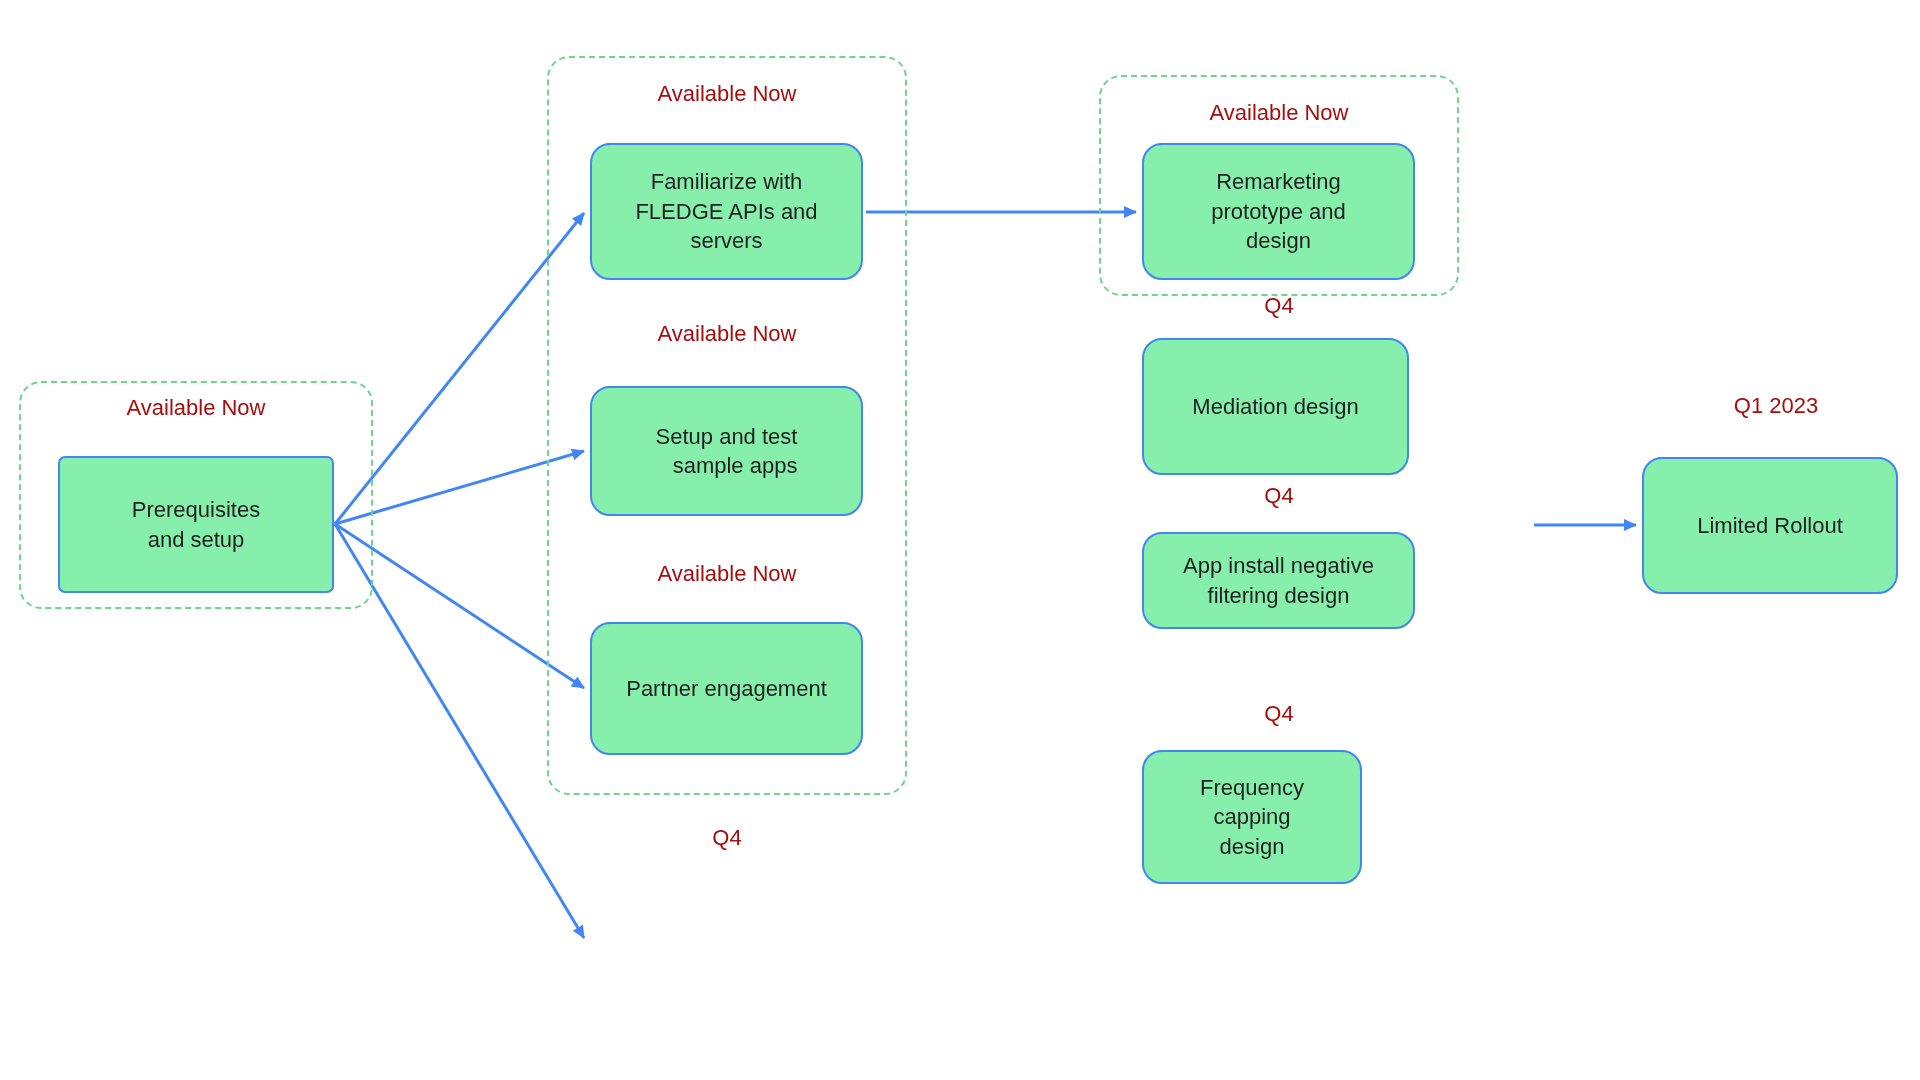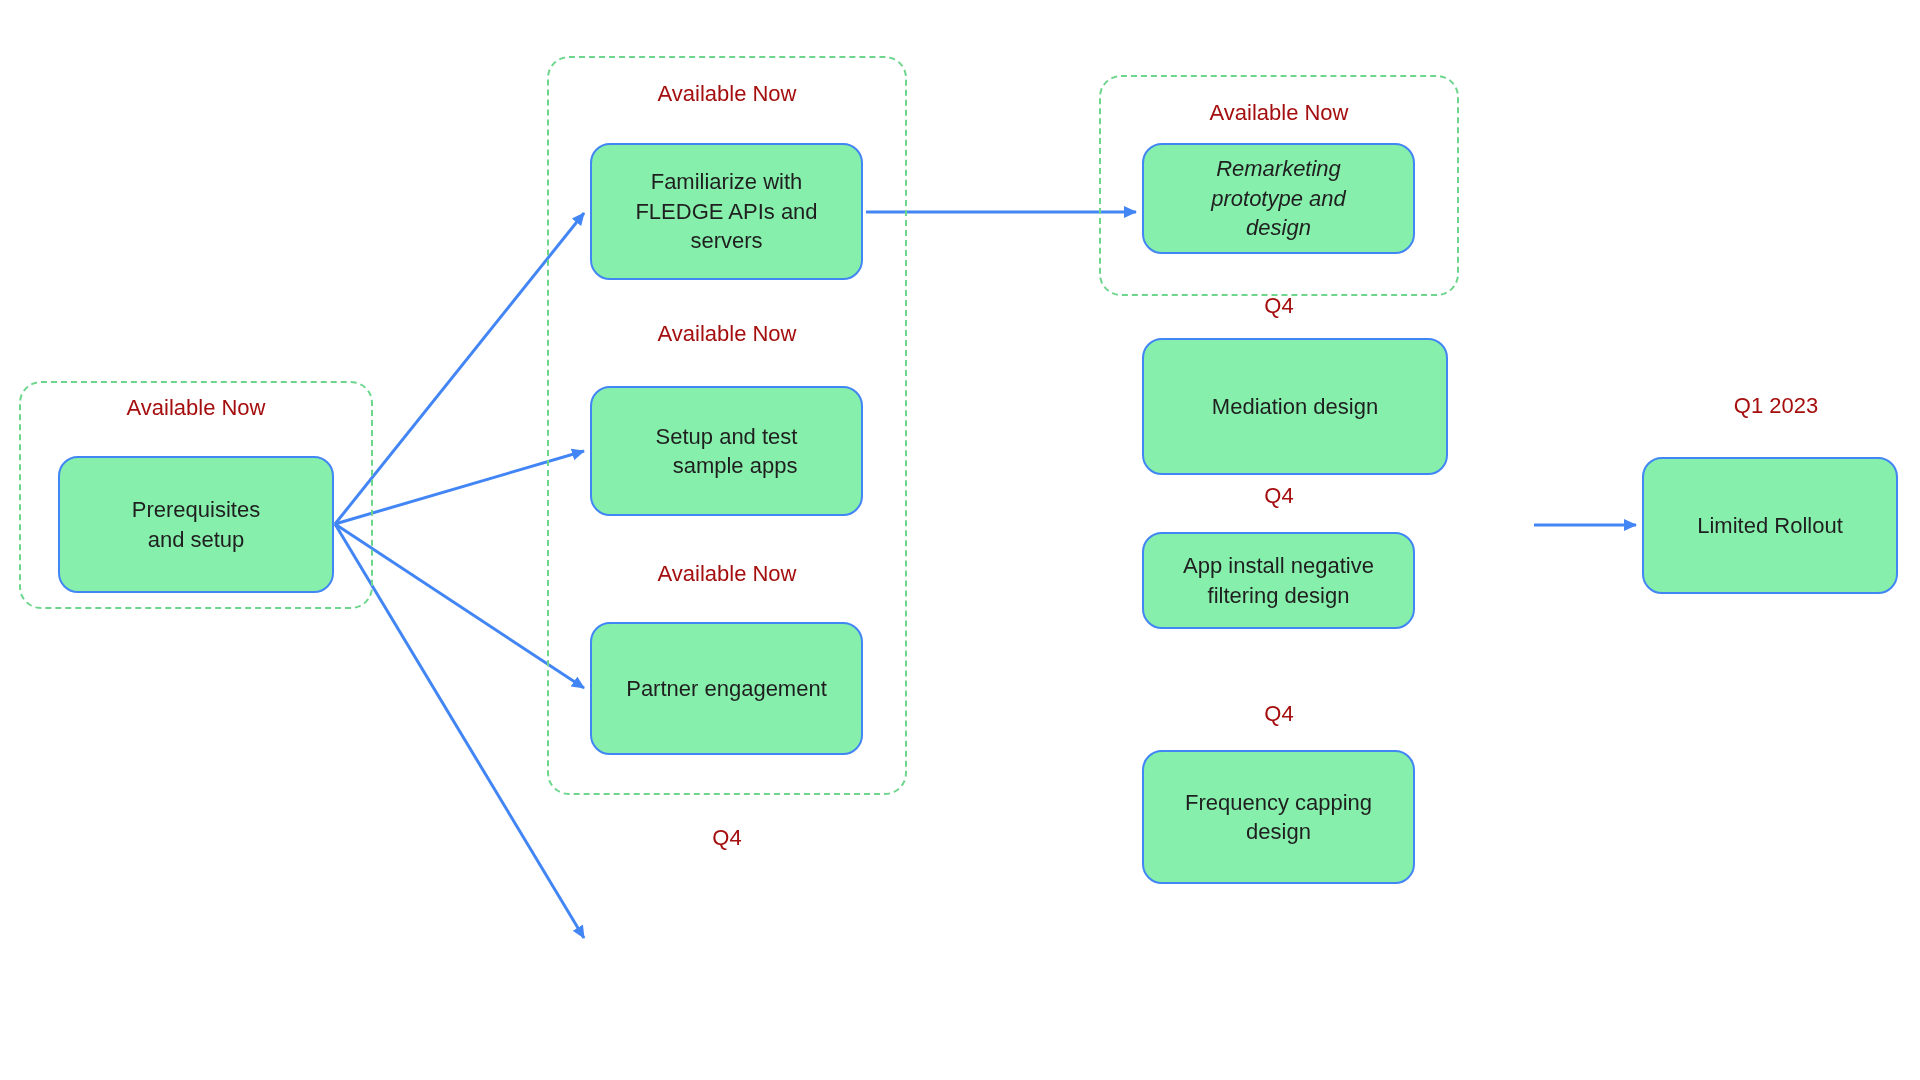--- a/index.html
+++ b/index.html
@@ -88,57 +88,57 @@
   <div class="status" style="left:547px; top:80px; width:360px;">Available Now</div>
   <div class="status" style="left:547px; top:320px; width:360px;">Available Now</div>
   <div class="status" style="left:547px; top:560px; width:360px;">Available Now</div>
   <div class="status" style="left:547px; top:824px; width:360px;">Q4</div>
   <div class="status" style="left:1099px; top:99px; width:360px;">Available Now</div>
   <div class="status" style="left:1099px; top:292px; width:360px;">Q4</div>
   <div class="status" style="left:1099px; top:482px; width:360px;">Q4</div>
   <div class="status" style="left:1099px; top:700px; width:360px;">Q4</div>
   <div class="status" style="left:1642px; top:392px; width:268px;">Q1 2023</div>
 
-  <div class="node" style="left:58px; top:456px; width:276px; height:137px;">
+  <div class="node" style="left:58px; top:456px; width:276px; height:137px;border-radius:7px;">
     <span class="node-label">Prerequisites
 and setup</span>
   </div>
 
   <div class="node" style="left:590px; top:143px; width:273px; height:137px;">
     <span class="node-label">Familiarize with
 FLEDGE APIs and
 servers</span>
   </div>
 
   <div class="node" style="left:590px; top:386px; width:273px; height:130px;text-align:right;">
     <span class="node-label">Setup and test
 sample apps</span>
   </div>
 
   <div class="node" style="left:590px; top:622px; width:273px; height:133px;">
     <span class="node-label">Partner engagement</span>
   </div>
 
 
-  <div class="node" style="left:1142px; top:143px; width:273px; height:111px;font-style:italic;">
+  <div class="node" style="left:1142px; top:143px; width:273px; height:137px;">
     <span class="node-label">Remarketing
 prototype and
 design</span>
   </div>
 
-  <div class="node" style="left:1142px; top:338px; width:306px; height:137px;">
+  <div class="node" style="left:1142px; top:338px; width:267px; height:137px;">
     <span class="node-label">Mediation design</span>
   </div>
 
   <div class="node" style="left:1142px; top:532px; width:273px; height:97px;">
     <span class="node-label">App install negative
 filtering design</span>
   </div>
 
-  <div class="node" style="left:1142px; top:750px; width:273px; height:134px;">
+  <div class="node" style="left:1142px; top:750px; width:220px; height:134px;">
     <span class="node-label">Frequency capping
 design</span>
   </div>
 
   <div class="node" style="left:1642px; top:457px; width:256px; height:137px;">
     <span class="node-label">Limited Rollout</span>
   </div>
 
 </div>
 

